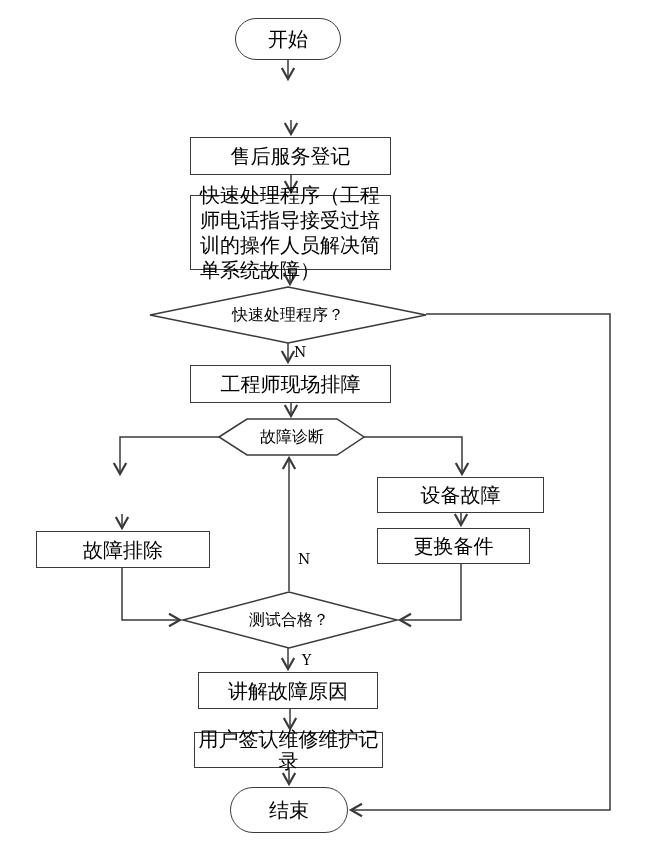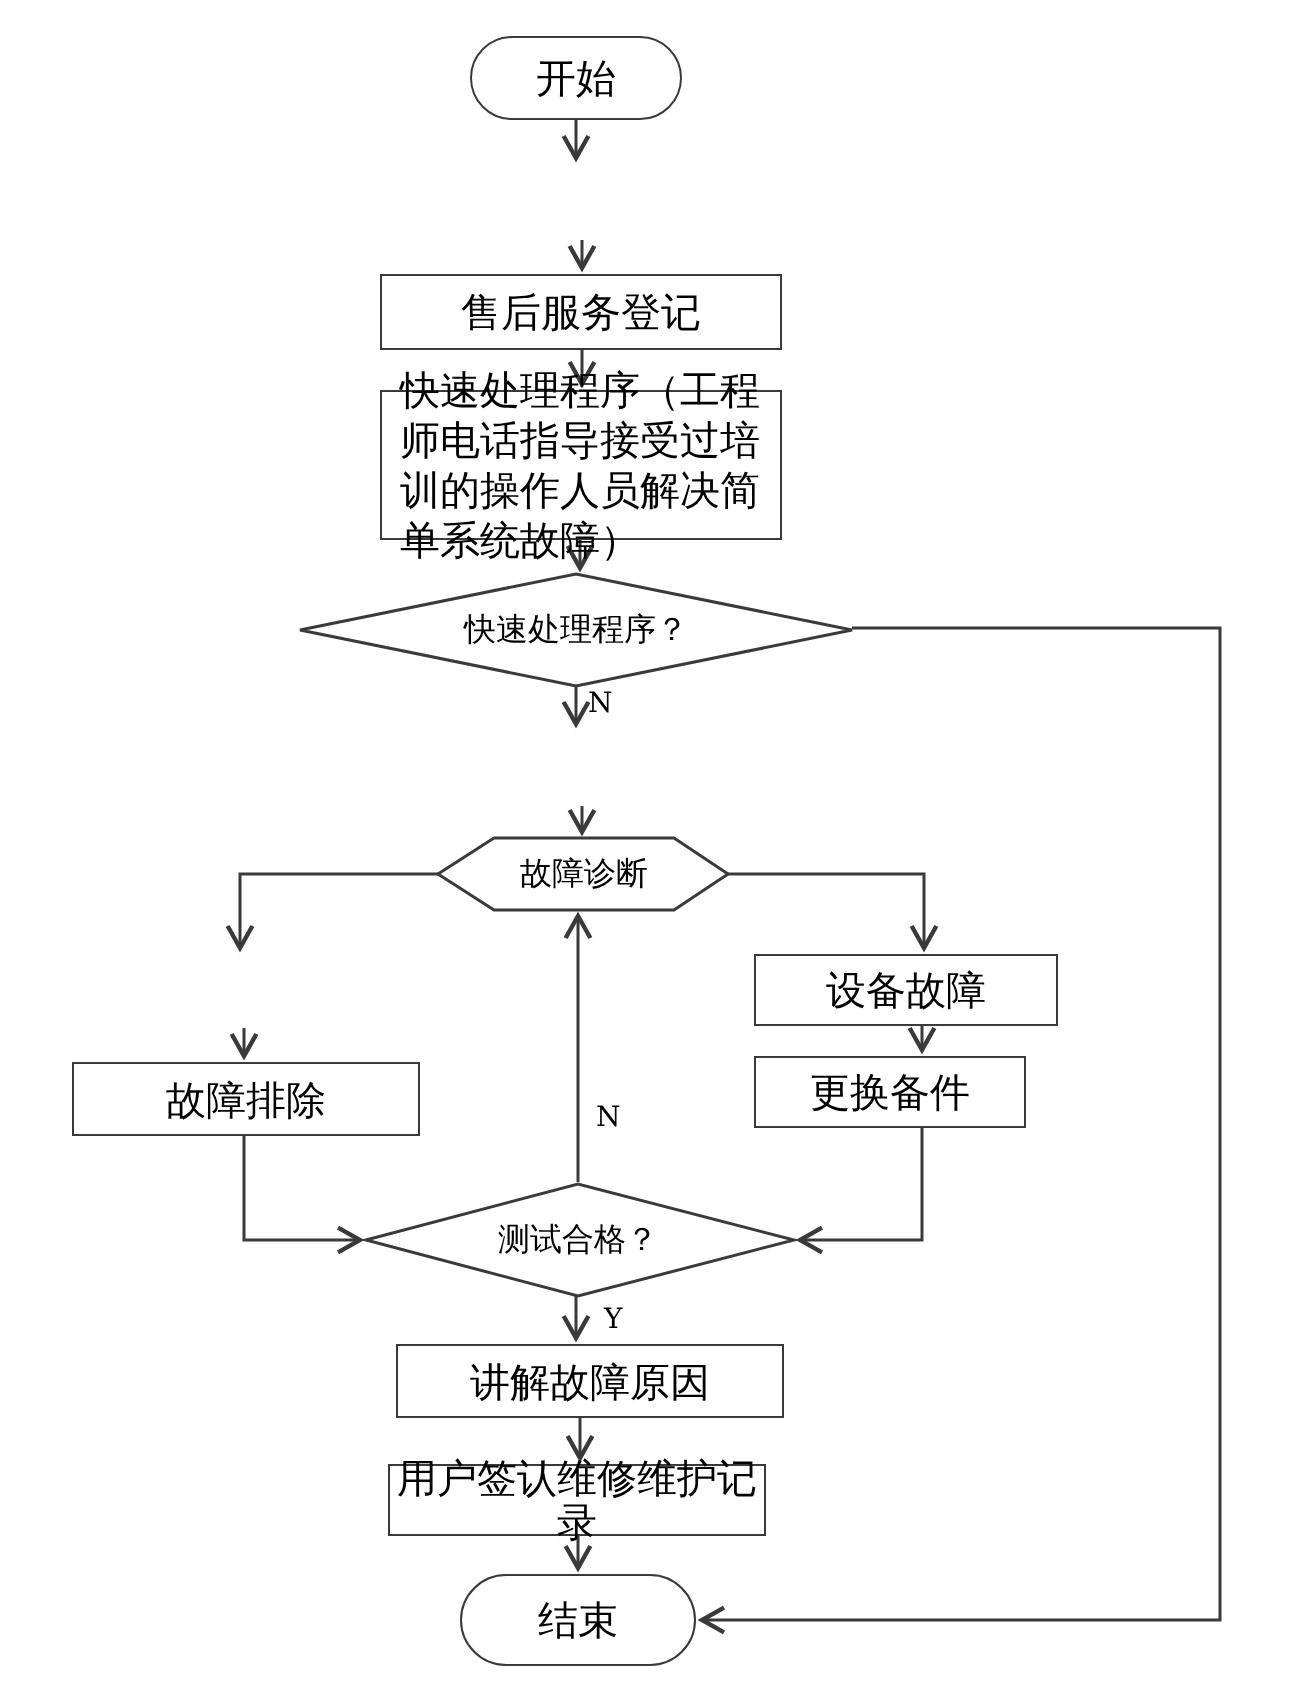--- a/index.html
+++ b/index.html
@@ -103,33 +103,34 @@
 
   <div class="node terminator" style="left:235px; top:18px; width:106px; height:42px;">开始</div>
 
 
   <div class="node" style="left:190px; top:137px; width:201px; height:38px;">售后服务登记</div>
 
   <div class="node multiline" style="left:190px; top:195px; width:201px; height:75px;">快速处理程序（工程师电话指导接受过培训的操作人员解决简单系统故障）</div>
 
   <div class="shape-label" style="left:188px; top:301px; width:200px; height:28px;">快速处理程序？</div>
 
+  <div class="node" style="left:190px; top:365px; width:201px; height:38px;">工程师现场排障</div>
 
   <div class="shape-label" style="left:221px; top:423px; width:142px; height:28px;">故障诊断</div>
 
 
   <div class="node" style="left:36px; top:531px; width:174px; height:37px;text-align:center;">故障排除</div>
 
-  <div class="node" style="left:377px; top:477px; width:152px; height:36px;">设备故障</div>
+  <div class="node" style="left:377px; top:477px; width:167px; height:36px;">设备故障</div>
 
-  <div class="node" style="left:377px; top:528px; width:136px; height:36px;">更换备件</div>
+  <div class="node" style="left:377px; top:528px; width:153px; height:36px;">更换备件</div>
 
   <div class="shape-label" style="left:200px; top:606px; width:178px; height:28px;">测试合格？</div>
 
-  <div class="node" style="left:198px; top:672px; width:194px; height:37px;">讲解故障原因</div>
+  <div class="node" style="left:198px; top:672px; width:180px; height:37px;">讲解故障原因</div>
 
   <div class="node terminator" style="left:230px; top:787px; width:118px; height:46px;">结束</div>
 
   <div class="node" style="left:194px; top:732px; width:189px; height:36px;">用户签认维修维护记录</div>
 
   <div class="edge-label" style="left:294px; top:344px;">N</div>
 
   <div class="edge-label" style="left:298px; top:551px;">N</div>
 
   <div class="edge-label" style="left:302px; top:652px;">Y</div>

